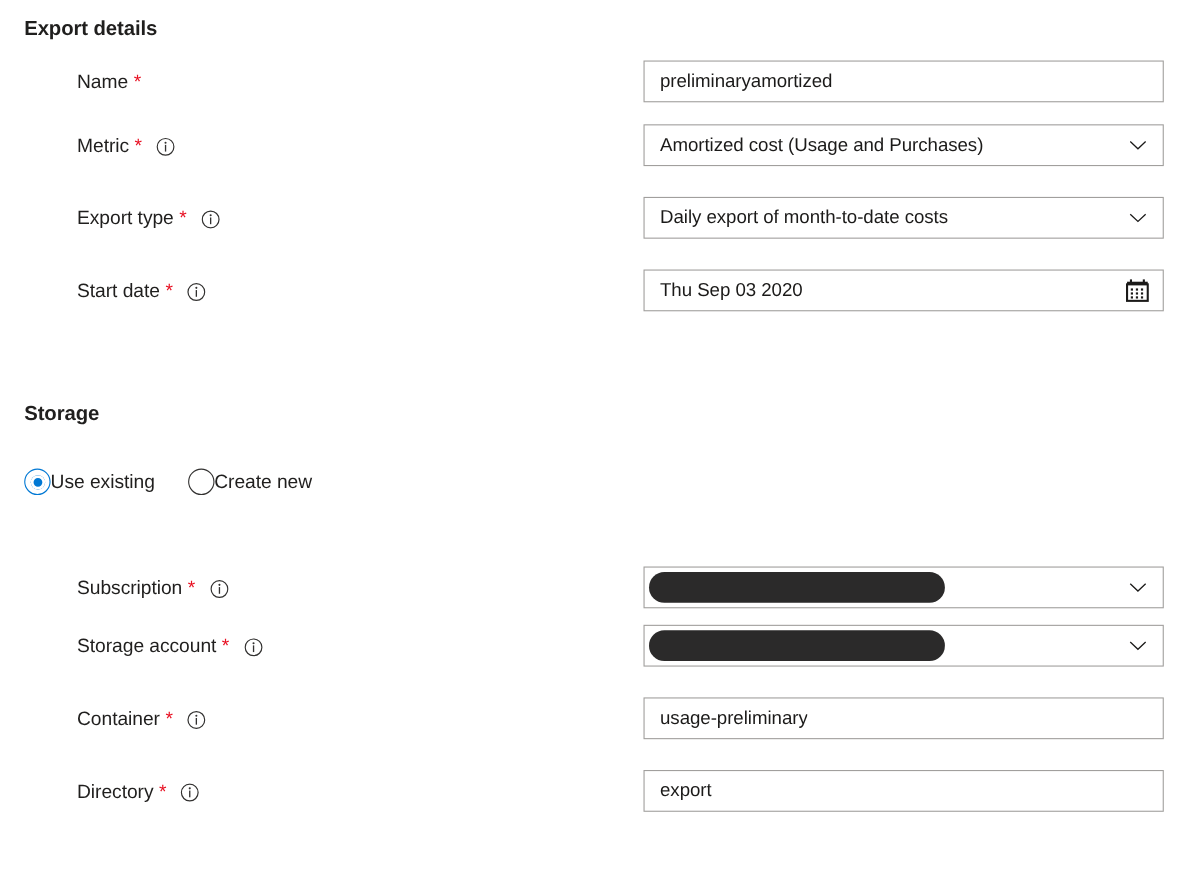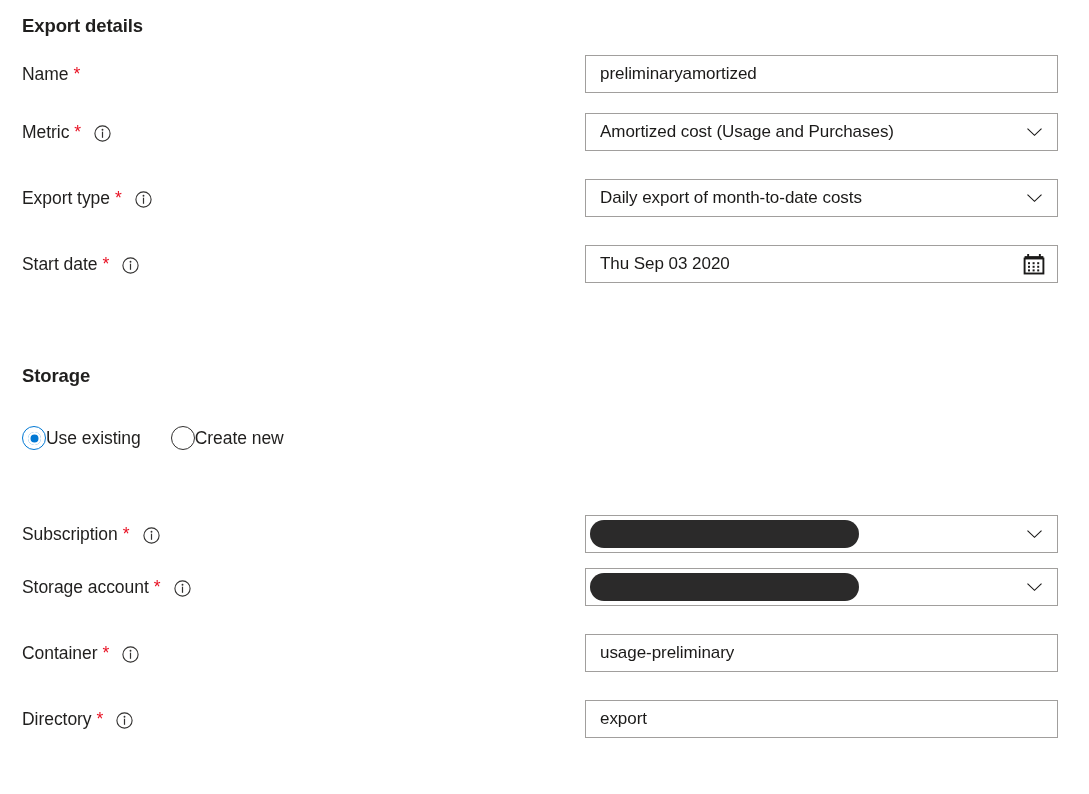--- a/index.html
+++ b/index.html
@@ -51,20 +51,21 @@
     height: 38px;
     display: flex;
     align-items: center;
     white-space: nowrap;
   }
   .label-text {
     font-size: 17.5px;
     font-weight: 400;
     color: #201f1e;
     letter-spacing: -0.05px;
+    margin-left: 48px;
   }
   .req {
     font-size: 17.5px;
     color: #e81123;
     margin-left: 5px;
     line-height: 1;
     position: relative;
     top: 1px;
   }
 

